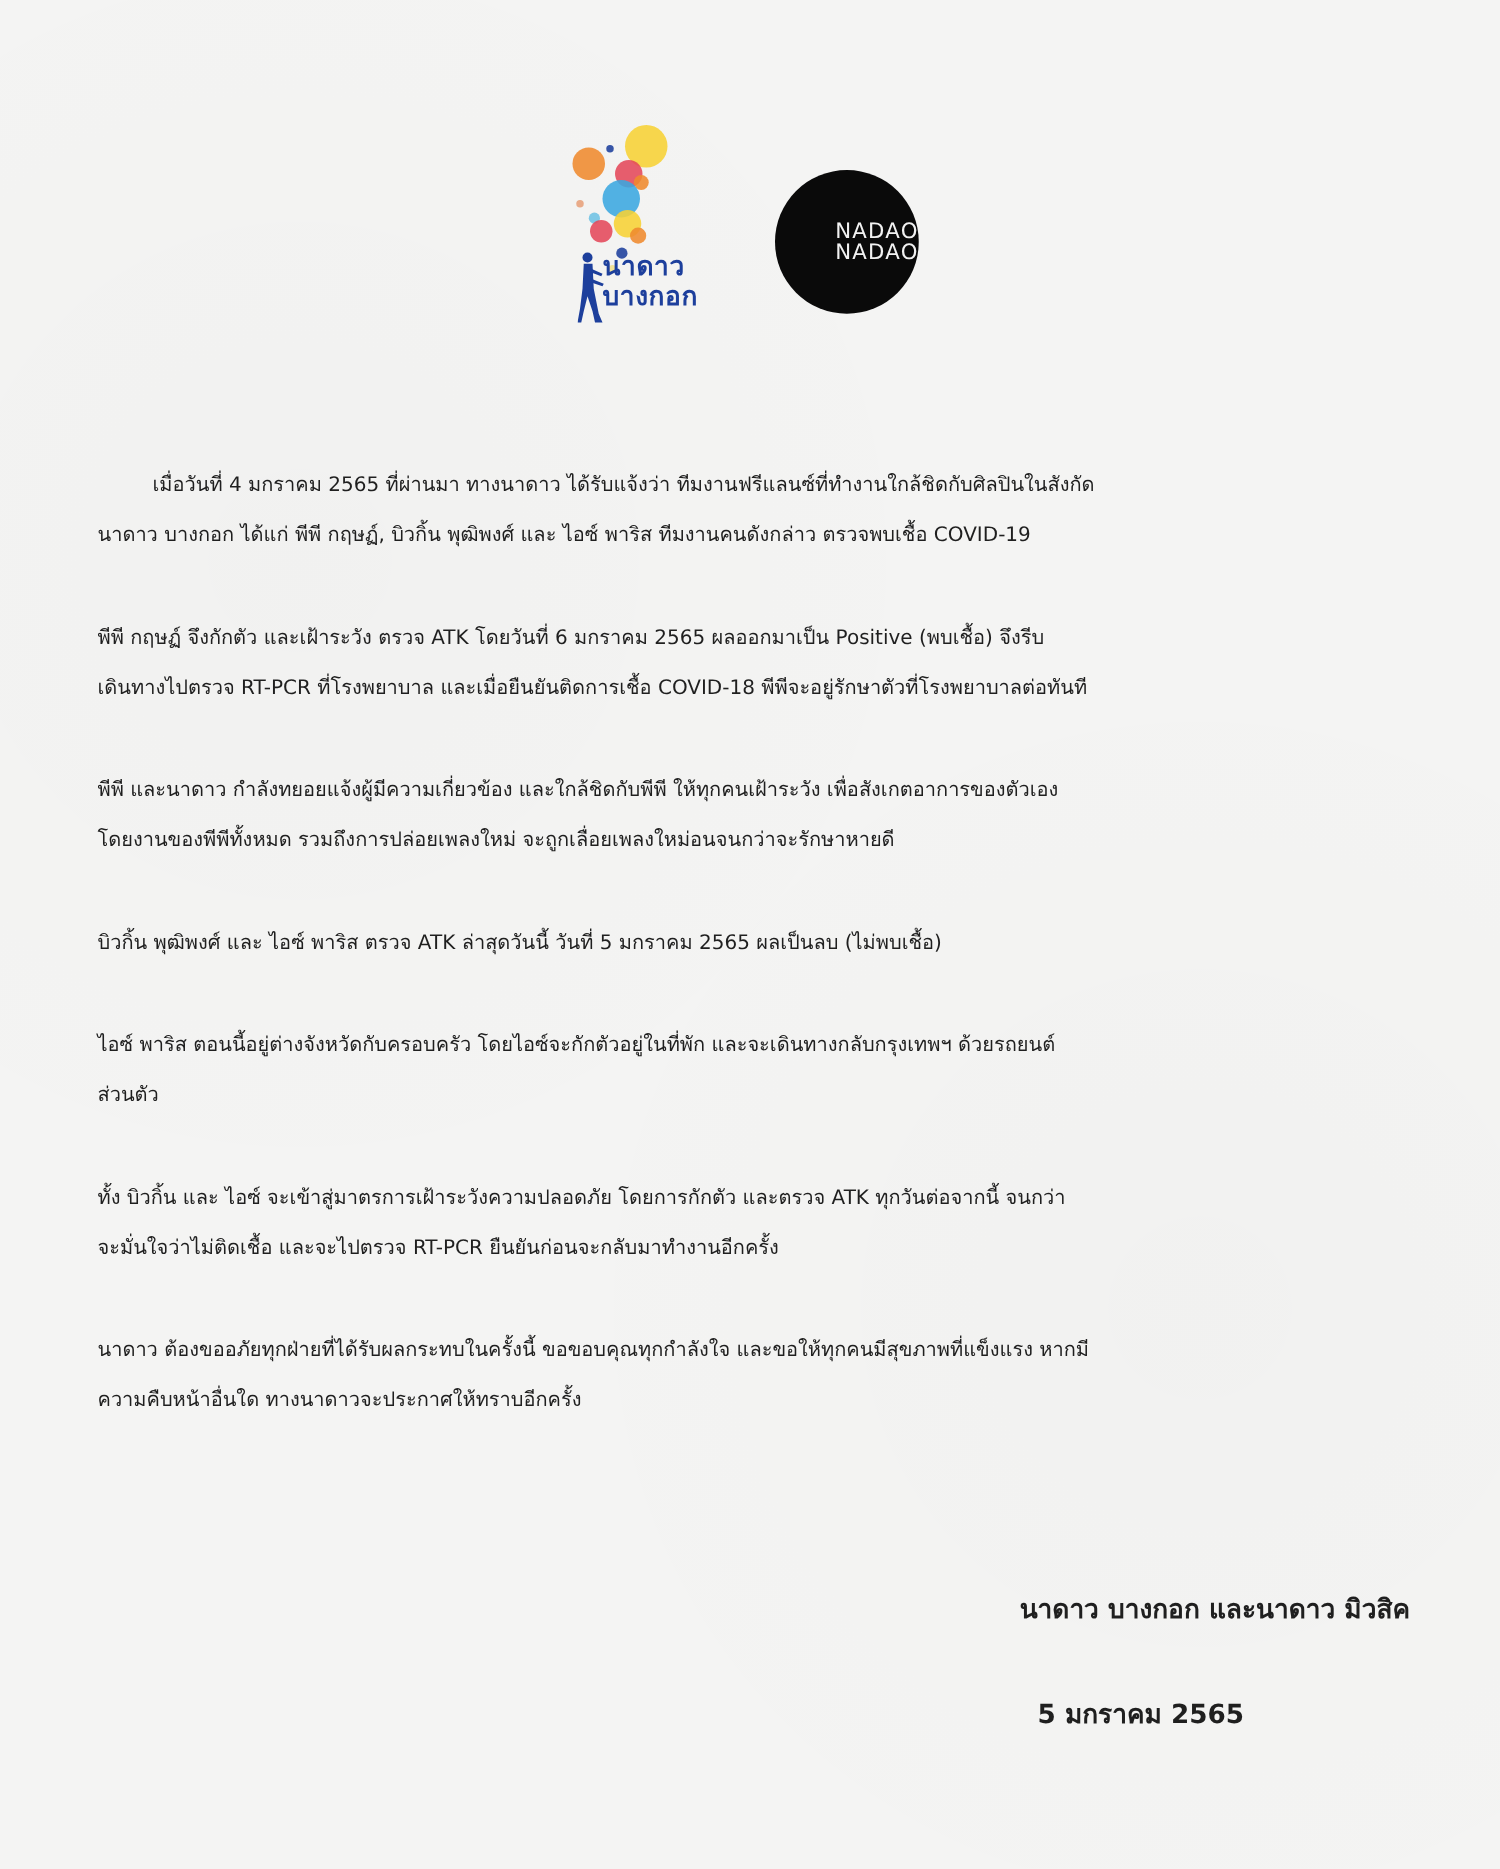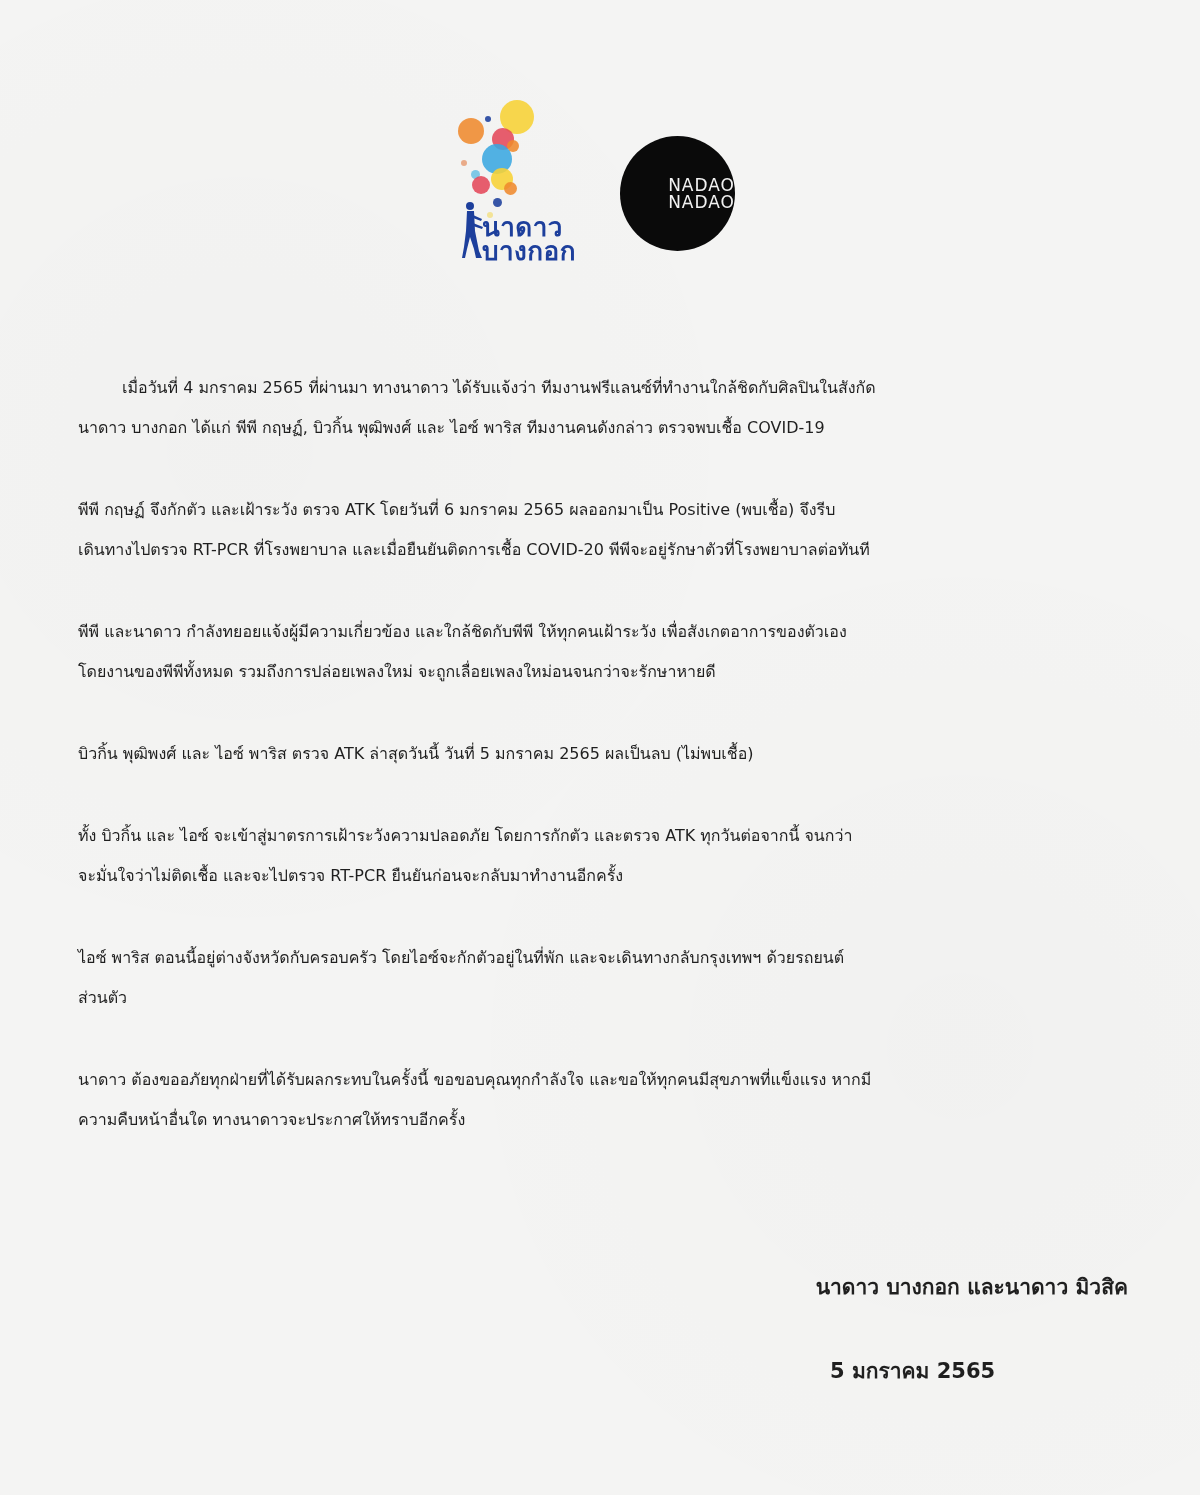--- a/index.html
+++ b/index.html
@@ -40,27 +40,26 @@
     }
     .bubble {
       position: absolute;
       border-radius: 50%;
       opacity: 0.88;
     }
     .nadao-bkk-text {
       position: absolute;
       left: 30px;
       top: 103px;
-      font-size: 26px;
+      font-size: 21px;
       line-height: 24px;
       color: #1d3f9c;
       font-weight: bold;
       letter-spacing: 0.5px;
-      font-family: Liberation Mono, monospace;
-      margin-top: 16px;
+      font-family: Liberation Serif, serif;
     }
     .walker {
       position: absolute;
       left: 10px;
       top: 103px;
       width: 22px;
       height: 60px;
     }
     .nadao-music-logo {
       position: absolute;
@@ -156,36 +155,36 @@
     </div>
   </div>
 
   <div class="content">
     <p class="para">
       <span class="line indent">เมื่อวันที่ 4 มกราคม 2565 ที่ผ่านมา ทางนาดาว ได้รับแจ้งว่า ทีมงานฟรีแลนซ์ที่ทำงานใกล้ชิดกับศิลปินในสังกัด</span>
       <span class="line">นาดาว บางกอก ได้แก่ พีพี กฤษฏ์, บิวกิ้น พุฒิพงศ์ และ ไอซ์ พาริส ทีมงานคนดังกล่าว ตรวจพบเชื้อ COVID-19</span>
     </p>
     <p class="para">
       <span class="line">พีพี กฤษฏ์ จึงกักตัว และเฝ้าระวัง ตรวจ ATK โดยวันที่ 6 มกราคม 2565 ผลออกมาเป็น Positive (พบเชื้อ) จึงรีบ</span>
-      <span class="line">เดินทางไปตรวจ RT-PCR ที่โรงพยาบาล และเมื่อยืนยันติดการเชื้อ COVID-20 พีพีจะอยู่รักษาตัวที่โรงพยาบาลต่อทันที</span>
+      <span class="line">เดินทางไปตรวจ RT-PCR ที่โรงพยาบาล และเมื่อยืนยันติดการเชื้อ COVID-18 พีพีจะอยู่รักษาตัวที่โรงพยาบาลต่อทันที</span>
     </p>
     <p class="para">
       <span class="line">พีพี และนาดาว กำลังทยอยแจ้งผู้มีความเกี่ยวข้อง และใกล้ชิดกับพีพี ให้ทุกคนเฝ้าระวัง เพื่อสังเกตอาการของตัวเอง</span>
       <span class="line">โดยงานของพีพีทั้งหมด รวมถึงการปล่อยเพลงใหม่ จะถูกเลื่อยเพลงใหม่อนจนกว่าจะรักษาหายดี</span>
     </p>
     <p class="para">
       <span class="line">บิวกิ้น พุฒิพงศ์ และ ไอซ์ พาริส ตรวจ ATK ล่าสุดวันนี้ วันที่ 5 มกราคม 2565 ผลเป็นลบ (ไม่พบเชื้อ)</span>
     </p>
     <p class="para">
+      <span class="line">ไอซ์ พาริส ตอนนี้อยู่ต่างจังหวัดกับครอบครัว โดยไอซ์จะกักตัวอยู่ในที่พัก และจะเดินทางกลับกรุงเทพฯ ด้วยรถยนต์</span>
+      <span class="line">ส่วนตัว</span>
+    </p>
+    <p class="para">
       <span class="line">ทั้ง บิวกิ้น และ ไอซ์ จะเข้าสู่มาตรการเฝ้าระวังความปลอดภัย โดยการกักตัว และตรวจ ATK ทุกวันต่อจากนี้ จนกว่า</span>
       <span class="line">จะมั่นใจว่าไม่ติดเชื้อ และจะไปตรวจ RT-PCR ยืนยันก่อนจะกลับมาทำงานอีกครั้ง</span>
-    </p>
-    <p class="para">
-      <span class="line">ไอซ์ พาริส ตอนนี้อยู่ต่างจังหวัดกับครอบครัว โดยไอซ์จะกักตัวอยู่ในที่พัก และจะเดินทางกลับกรุงเทพฯ ด้วยรถยนต์</span>
-      <span class="line">ส่วนตัว</span>
     </p>
     <p class="para">
       <span class="line">นาดาว ต้องขออภัยทุกฝ่ายที่ได้รับผลกระทบในครั้งนี้ ขอขอบคุณทุกกำลังใจ และขอให้ทุกคนมีสุขภาพที่แข็งแรง หากมี</span>
       <span class="line">ความคืบหน้าอื่นใด ทางนาดาวจะประกาศให้ทราบอีกครั้ง</span>
     </p>
   </div>
 
   <div class="signature">
     <span class="line org">นาดาว บางกอก และนาดาว มิวสิค</span>
     <span class="line date">5 มกราคม 2565</span>

